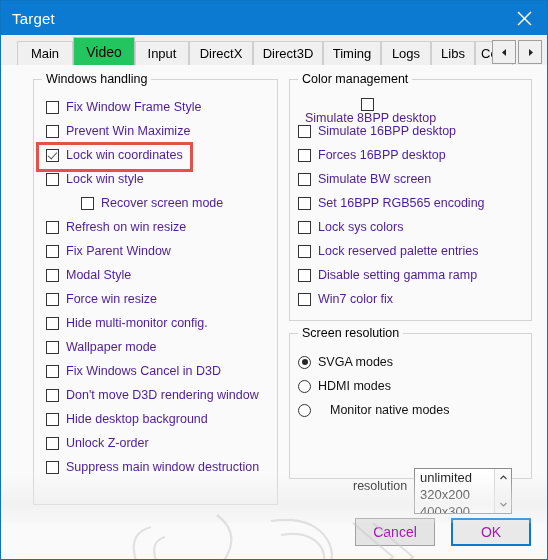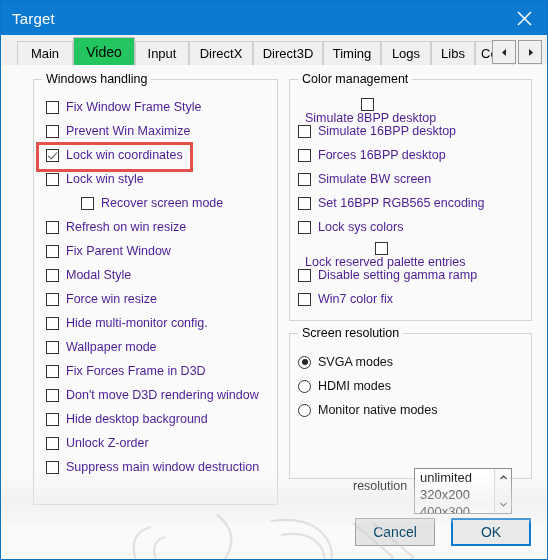--- a/index.html
+++ b/index.html
@@ -260,21 +260,21 @@
   
   .btn {
     position: absolute;
     background: #e4e4e4;
     border: 1px solid #a0a0a0;
     box-sizing: border-box;
     display: flex;
     align-items: center;
     justify-content: center;
     font-size: 14px;
-    color: #0c4a6e;
+    color: #a21caf;
     cursor: pointer;
   }
   .btn.default {
     border: 2px solid #0c7ad1;
     background: #e9e9e9;
   }
 
   
   .watermark {
     position: absolute;
@@ -402,21 +402,21 @@
     <div class="check-row" style="left:45px; top:249px;">
       <span class="cbox"></span>
       <span class="check-label">Hide multi-monitor config.</span>
     </div>
     <div class="check-row" style="left:45px; top:273px;">
       <span class="cbox"></span>
       <span class="check-label">Wallpaper mode</span>
     </div>
     <div class="check-row" style="left:45px; top:297px;">
       <span class="cbox"></span>
-      <span class="check-label">Fix Forces Frame in D3D</span>
+      <span class="check-label">Fix Windows Cancel in D3D</span>
     </div>
     <div class="check-row" style="left:45px; top:321px;">
       <span class="cbox"></span>
       <span class="check-label">Don't move D3D rendering window</span>
     </div>
     <div class="check-row" style="left:45px; top:345px;">
       <span class="cbox"></span>
       <span class="check-label">Hide desktop background</span>
     </div>
     <div class="check-row" style="left:45px; top:369px;">
@@ -449,21 +449,21 @@
       <span class="check-label">Simulate BW screen</span>
     </div>
     <div class="check-row" style="left:297px; top:129px;">
       <span class="cbox"></span>
       <span class="check-label">Set 16BPP RGB565 encoding</span>
     </div>
     <div class="check-row" style="left:297px; top:153px;">
       <span class="cbox"></span>
       <span class="check-label">Lock sys colors</span>
     </div>
-    <div class="check-row" style="left:297px; top:177px;flex-direction:column;">
+    <div class="check-row" style="left:297px; top:177px;">
       <span class="cbox"></span>
       <span class="check-label">Lock reserved palette entries</span>
     </div>
     <div class="check-row" style="left:297px; top:201px;">
       <span class="cbox"></span>
       <span class="check-label">Disable setting gamma ramp</span>
     </div>
     <div class="check-row" style="left:297px; top:225px;">
       <span class="cbox"></span>
       <span class="check-label">Win7 color fix</span>
@@ -474,21 +474,21 @@
     </div>
 
     <div class="radio-row" style="left:297px; top:288px;align-items:center;">
       <span class="rbox selected"></span>
       <span class="radio-label">SVGA modes</span>
     </div>
     <div class="radio-row" style="left:297px; top:312px;">
       <span class="rbox"></span>
       <span class="radio-label">HDMI modes</span>
     </div>
-    <div class="radio-row" style="left:297px; top:336px;">
+    <div class="radio-row" style="left:297px; top:336px;gap:12px;">
       <span class="rbox"></span>
       <span class="radio-label">Monitor native modes</span>
     </div>
 
     <span class="res-label" style="left:352px; top:414px;">resolution</span>
     <div class="listbox" style="left:413px; top:403px; width:98px; height:46px;">
       <div class="list-item">unlimited</div>
       <div class="list-item">320x200</div>
       <div class="list-item">400x300</div>
       <div class="lb-scroll">

